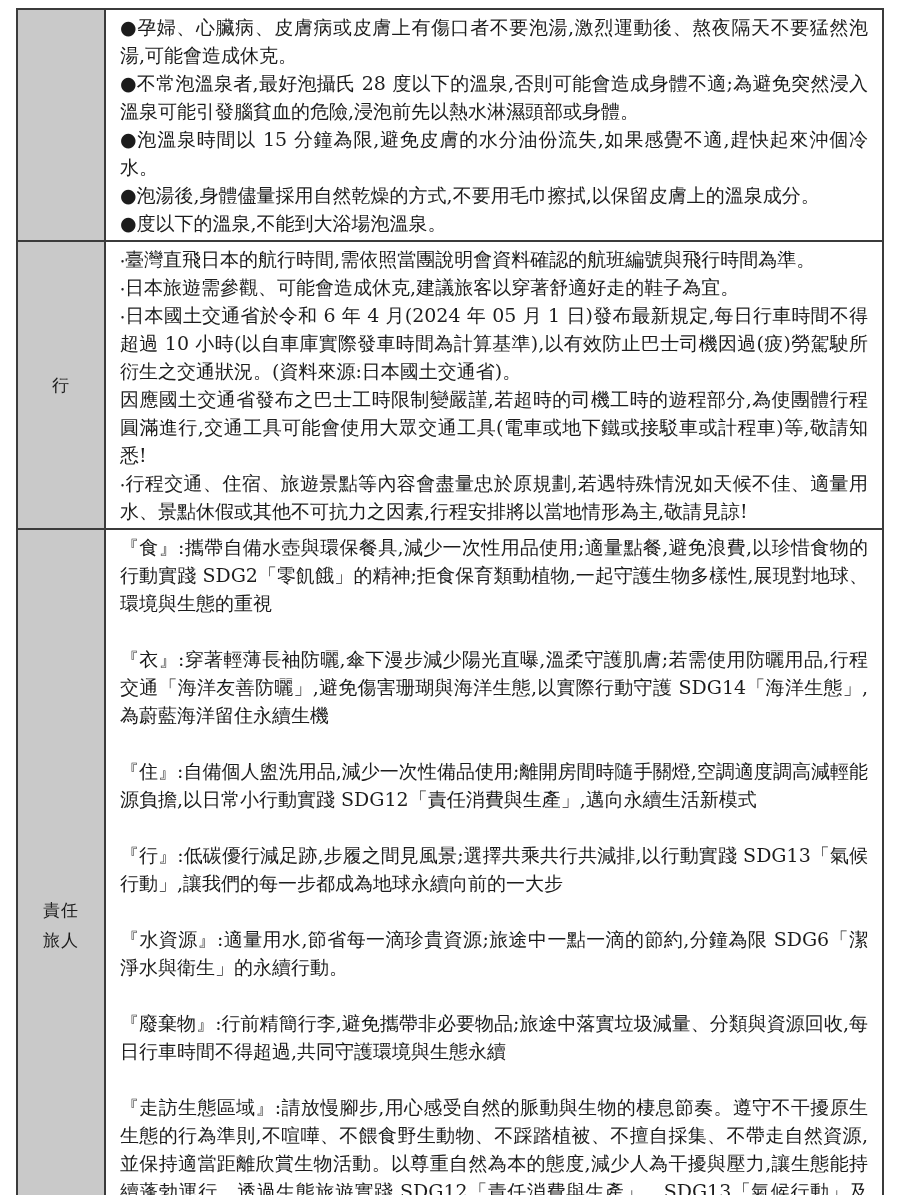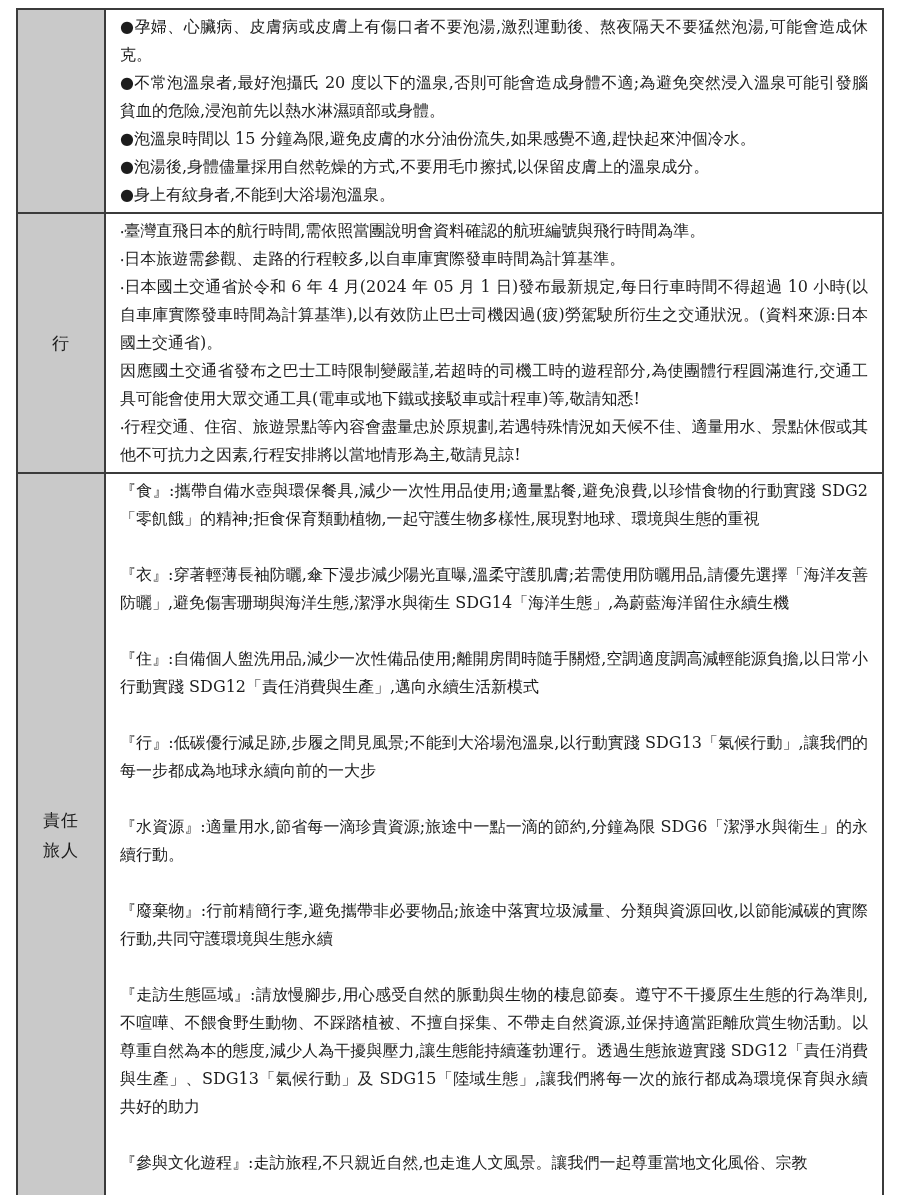--- a/index.html
+++ b/index.html
@@ -40,21 +40,21 @@
     display: block;
     line-height: 30px;
   }
   td.cnt {
     vertical-align: top;
     padding: 3px 14px 3px 14px;
     background: #ffffff;
   }
   p.para {
     margin: 0;
-    font-size: 16px;
+    font-size: 19px;
     line-height: 28px;
     text-align: justify;
     word-break: break-all;
   }
   p.gap {
     margin-top: 28px;
   }
   tr.row-onsen       { height: 197px; }
   tr.row-transport   { height: 250px; }
   tr.row-responsible { height: 723px; }
@@ -65,52 +65,52 @@
 <div class="doc-page">
   <table class="notes-table">
     <tbody>
 
       <tr class="row-onsen">
         <td class="hdr">
           <span class="hdr-line"></span>
         </td>
         <td class="cnt">
           <p class="para">●孕婦、心臟病、皮膚病或皮膚上有傷口者不要泡湯,激烈運動後、熬夜隔天不要猛然泡湯,可能會造成休克。</p>
-          <p class="para">●不常泡溫泉者,最好泡攝氏 20 度以下的溫泉,否則可能會造成身體不適;為避免突然浸入溫泉可能引發腦貧血的危險,浸泡前先以熱水淋濕頭部或身體。</p>
+          <p class="para">●不常泡溫泉者,最好泡攝氏 28 度以下的溫泉,否則可能會造成身體不適;為避免突然浸入溫泉可能引發腦貧血的危險,浸泡前先以熱水淋濕頭部或身體。</p>
           <p class="para">●泡溫泉時間以 15 分鐘為限,避免皮膚的水分油份流失,如果感覺不適,趕快起來沖個冷水。</p>
           <p class="para">●泡湯後,身體儘量採用自然乾燥的方式,不要用毛巾擦拭,以保留皮膚上的溫泉成分。</p>
-          <p class="para">●身上有紋身者,不能到大浴場泡溫泉。</p>
+          <p class="para">●度以下的溫泉,不能到大浴場泡溫泉。</p>
         </td>
       </tr>
 
       <tr class="row-transport">
         <td class="hdr">
           <span class="hdr-line">行</span>
         </td>
         <td class="cnt">
           <p class="para">‧臺灣直飛日本的航行時間,需依照當團說明會資料確認的航班編號與飛行時間為準。</p>
-          <p class="para">‧日本旅遊需參觀、走路的行程較多,以自車庫實際發車時間為計算基準。</p>
+          <p class="para">‧日本旅遊需參觀、可能會造成休克,建議旅客以穿著舒適好走的鞋子為宜。</p>
           <p class="para">‧日本國土交通省於令和 6 年 4 月(2024 年 05 月 1 日)發布最新規定,每日行車時間不得超過 10 小時(以自車庫實際發車時間為計算基準),以有效防止巴士司機因過(疲)勞駕駛所衍生之交通狀況。(資料來源:日本國土交通省)。</p>
           <p class="para">因應國土交通省發布之巴士工時限制變嚴謹,若超時的司機工時的遊程部分,為使團體行程圓滿進行,交通工具可能會使用大眾交通工具(電車或地下鐵或接駁車或計程車)等,敬請知悉!</p>
           <p class="para">‧行程交通、住宿、旅遊景點等內容會盡量忠於原規劃,若遇特殊情況如天候不佳、適量用水、景點休假或其他不可抗力之因素,行程安排將以當地情形為主,敬請見諒!</p>
         </td>
       </tr>
 
       <tr class="row-responsible">
         <td class="hdr">
           <span class="hdr-line">責任</span>
           <span class="hdr-line">旅人</span>
         </td>
         <td class="cnt">
           <p class="para">『食』:攜帶自備水壺與環保餐具,減少一次性用品使用;適量點餐,避免浪費,以珍惜食物的行動實踐 SDG2「零飢餓」的精神;拒食保育類動植物,一起守護生物多樣性,展現對地球、環境與生態的重視</p>
-          <p class="para gap">『衣』:穿著輕薄長袖防曬,傘下漫步減少陽光直曝,溫柔守護肌膚;若需使用防曬用品,請優先選擇「海洋友善防曬」,避免傷害珊瑚與海洋生態,潔淨水與衛生 SDG14「海洋生態」,為蔚藍海洋留住永續生機</p>
+          <p class="para gap">『衣』:穿著輕薄長袖防曬,傘下漫步減少陽光直曝,溫柔守護肌膚;若需使用防曬用品,行程交通「海洋友善防曬」,避免傷害珊瑚與海洋生態,以實際行動守護 SDG14「海洋生態」,為蔚藍海洋留住永續生機</p>
           <p class="para gap">『住』:自備個人盥洗用品,減少一次性備品使用;離開房間時隨手關燈,空調適度調高減輕能源負擔,以日常小行動實踐 SDG12「責任消費與生產」,邁向永續生活新模式</p>
-          <p class="para gap">『行』:低碳優行減足跡,步履之間見風景;不能到大浴場泡溫泉,以行動實踐 SDG13「氣候行動」,讓我們的每一步都成為地球永續向前的一大步</p>
+          <p class="para gap">『行』:低碳優行減足跡,步履之間見風景;選擇共乘共行共減排,以行動實踐 SDG13「氣候行動」,讓我們的每一步都成為地球永續向前的一大步</p>
           <p class="para gap">『水資源』:適量用水,節省每一滴珍貴資源;旅途中一點一滴的節約,分鐘為限 SDG6「潔淨水與衛生」的永續行動。</p>
-          <p class="para gap">『廢棄物』:行前精簡行李,避免攜帶非必要物品;旅途中落實垃圾減量、分類與資源回收,以節能減碳的實際行動,共同守護環境與生態永續</p>
+          <p class="para gap">『廢棄物』:行前精簡行李,避免攜帶非必要物品;旅途中落實垃圾減量、分類與資源回收,每日行車時間不得超過,共同守護環境與生態永續</p>
           <p class="para gap">『走訪生態區域』:請放慢腳步,用心感受自然的脈動與生物的棲息節奏。遵守不干擾原生生態的行為準則,不喧嘩、不餵食野生動物、不踩踏植被、不擅自採集、不帶走自然資源,並保持適當距離欣賞生物活動。以尊重自然為本的態度,減少人為干擾與壓力,讓生態能持續蓬勃運行。透過生態旅遊實踐 SDG12「責任消費與生產」、SDG13「氣候行動」及 SDG15「陸域生態」,讓我們將每一次的旅行都成為環境保育與永續共好的助力</p>
           <p class="para gap">『參與文化遊程』:走訪旅程,不只親近自然,也走進人文風景。讓我們一起尊重當地文化風俗、宗教</p>
         </td>
       </tr>
 
     </tbody>
   </table>
 </div>
 
 </body></html>

